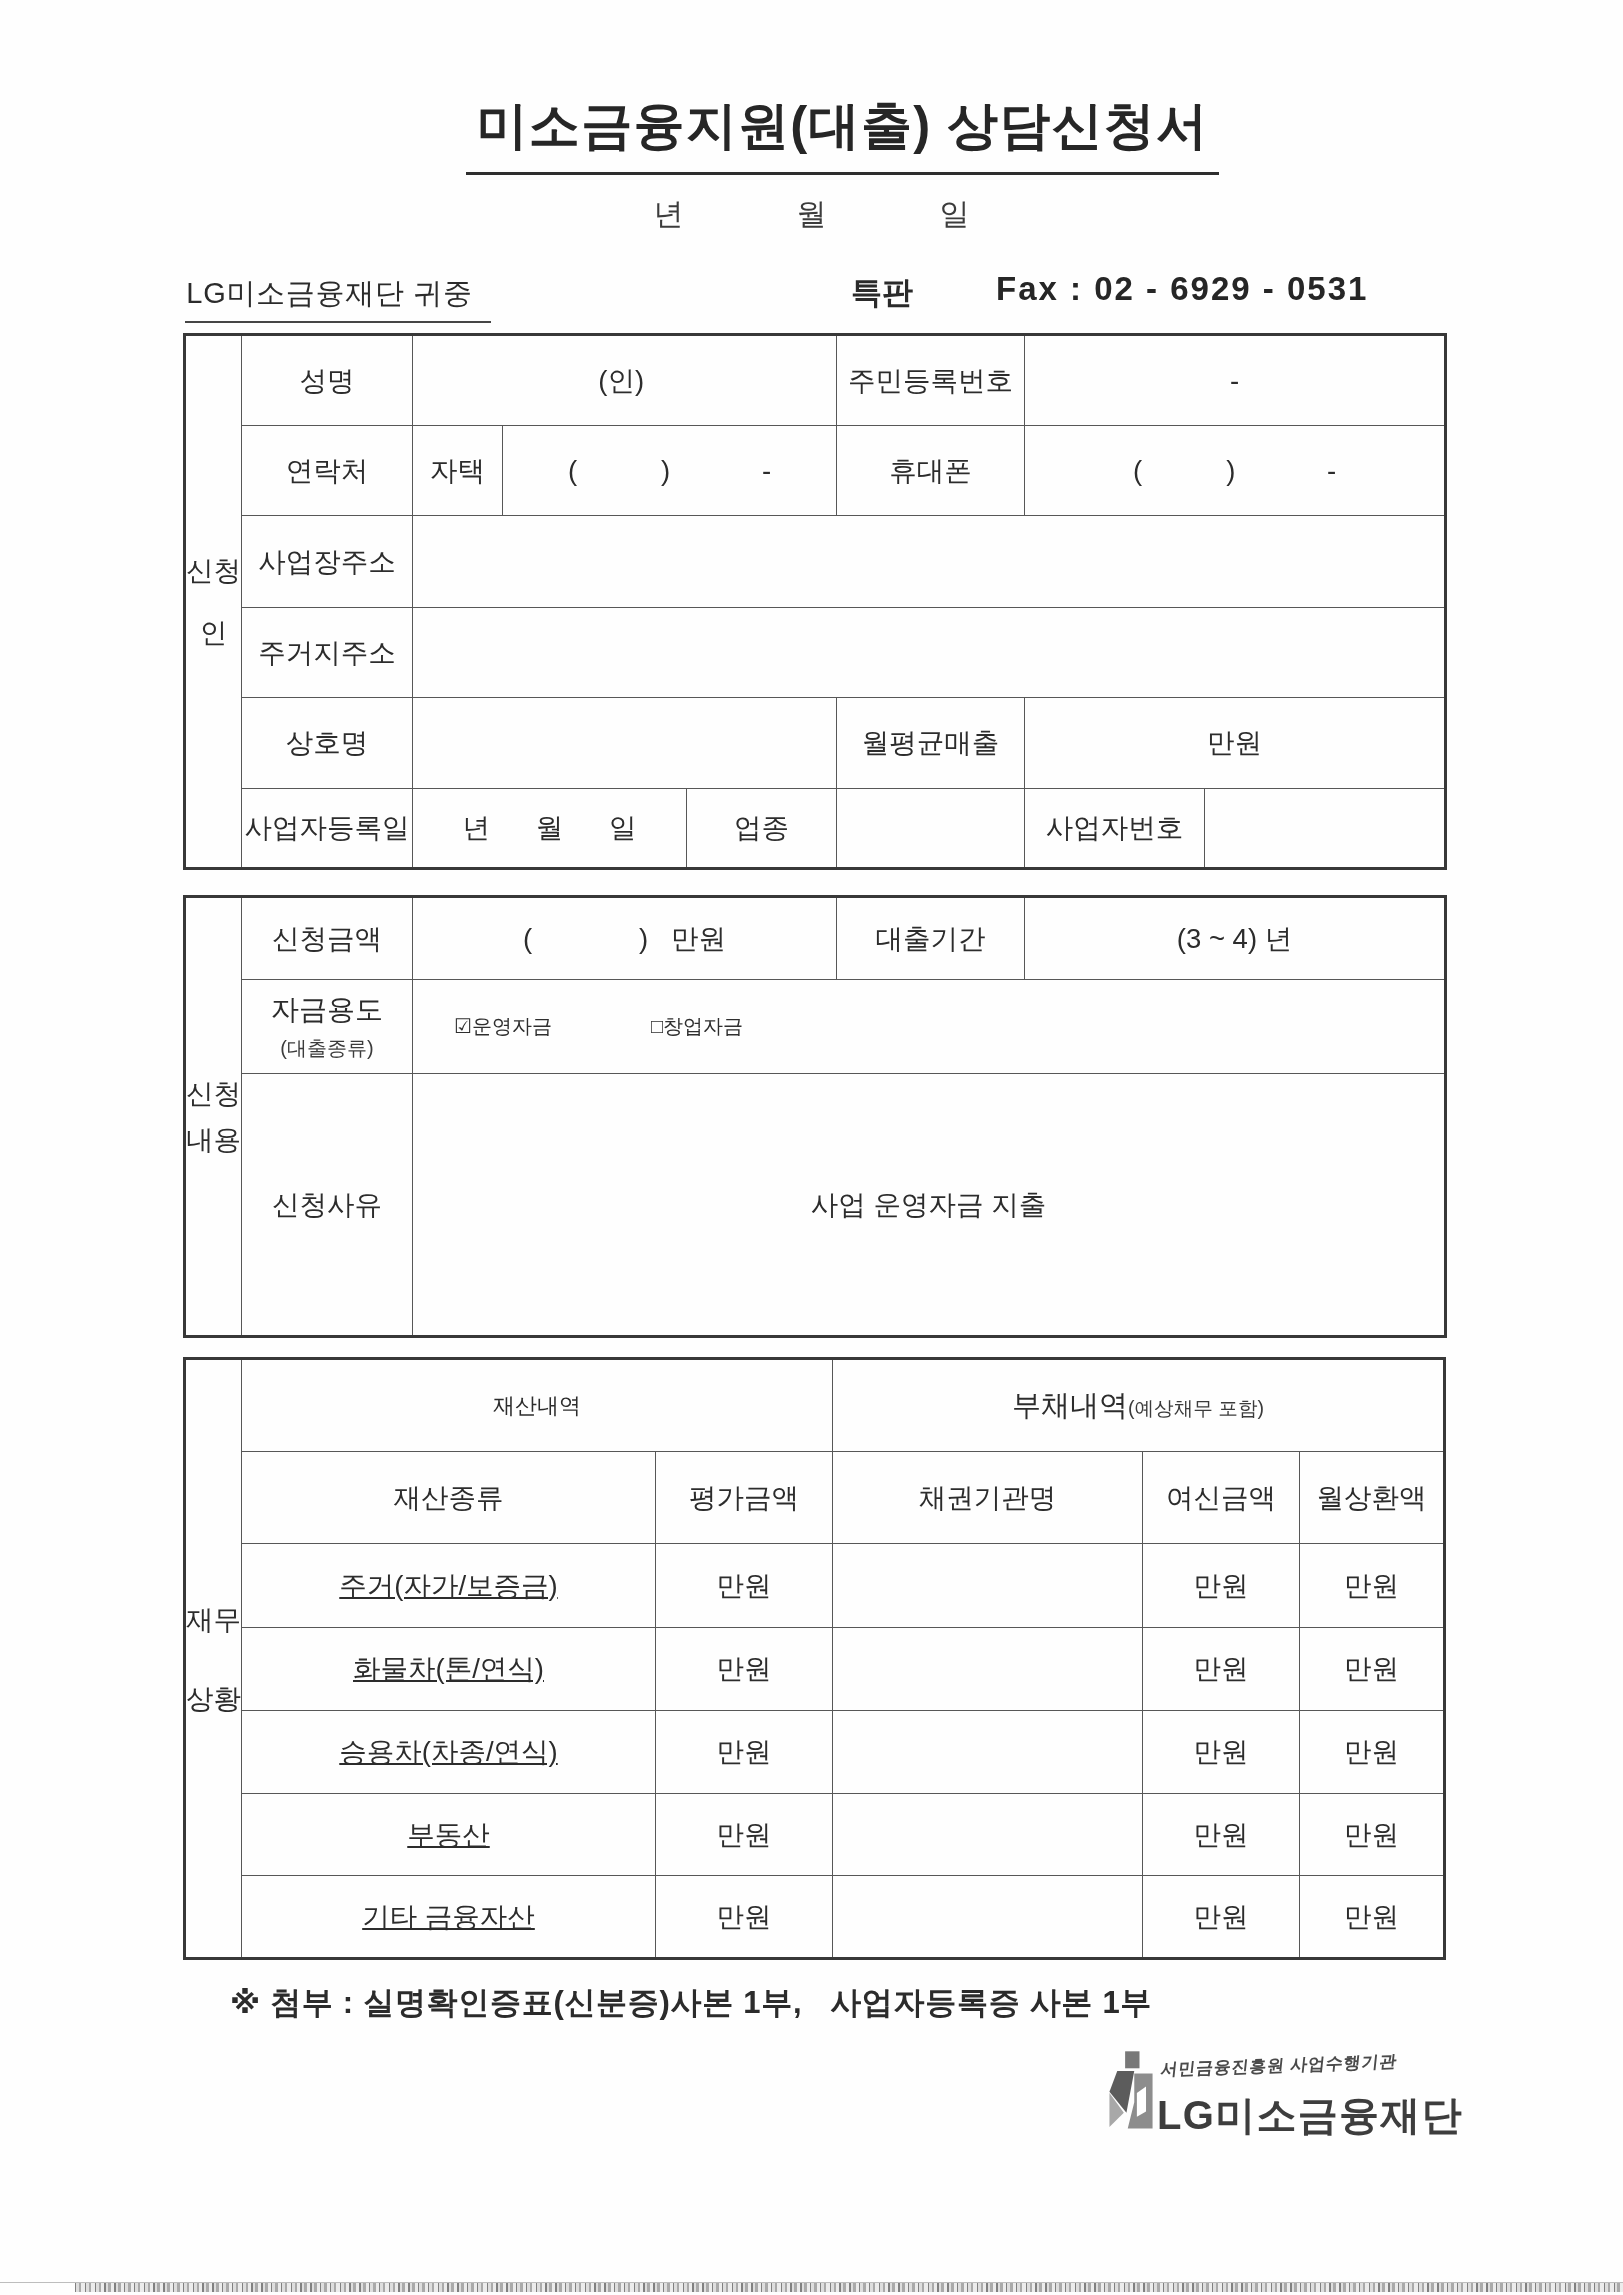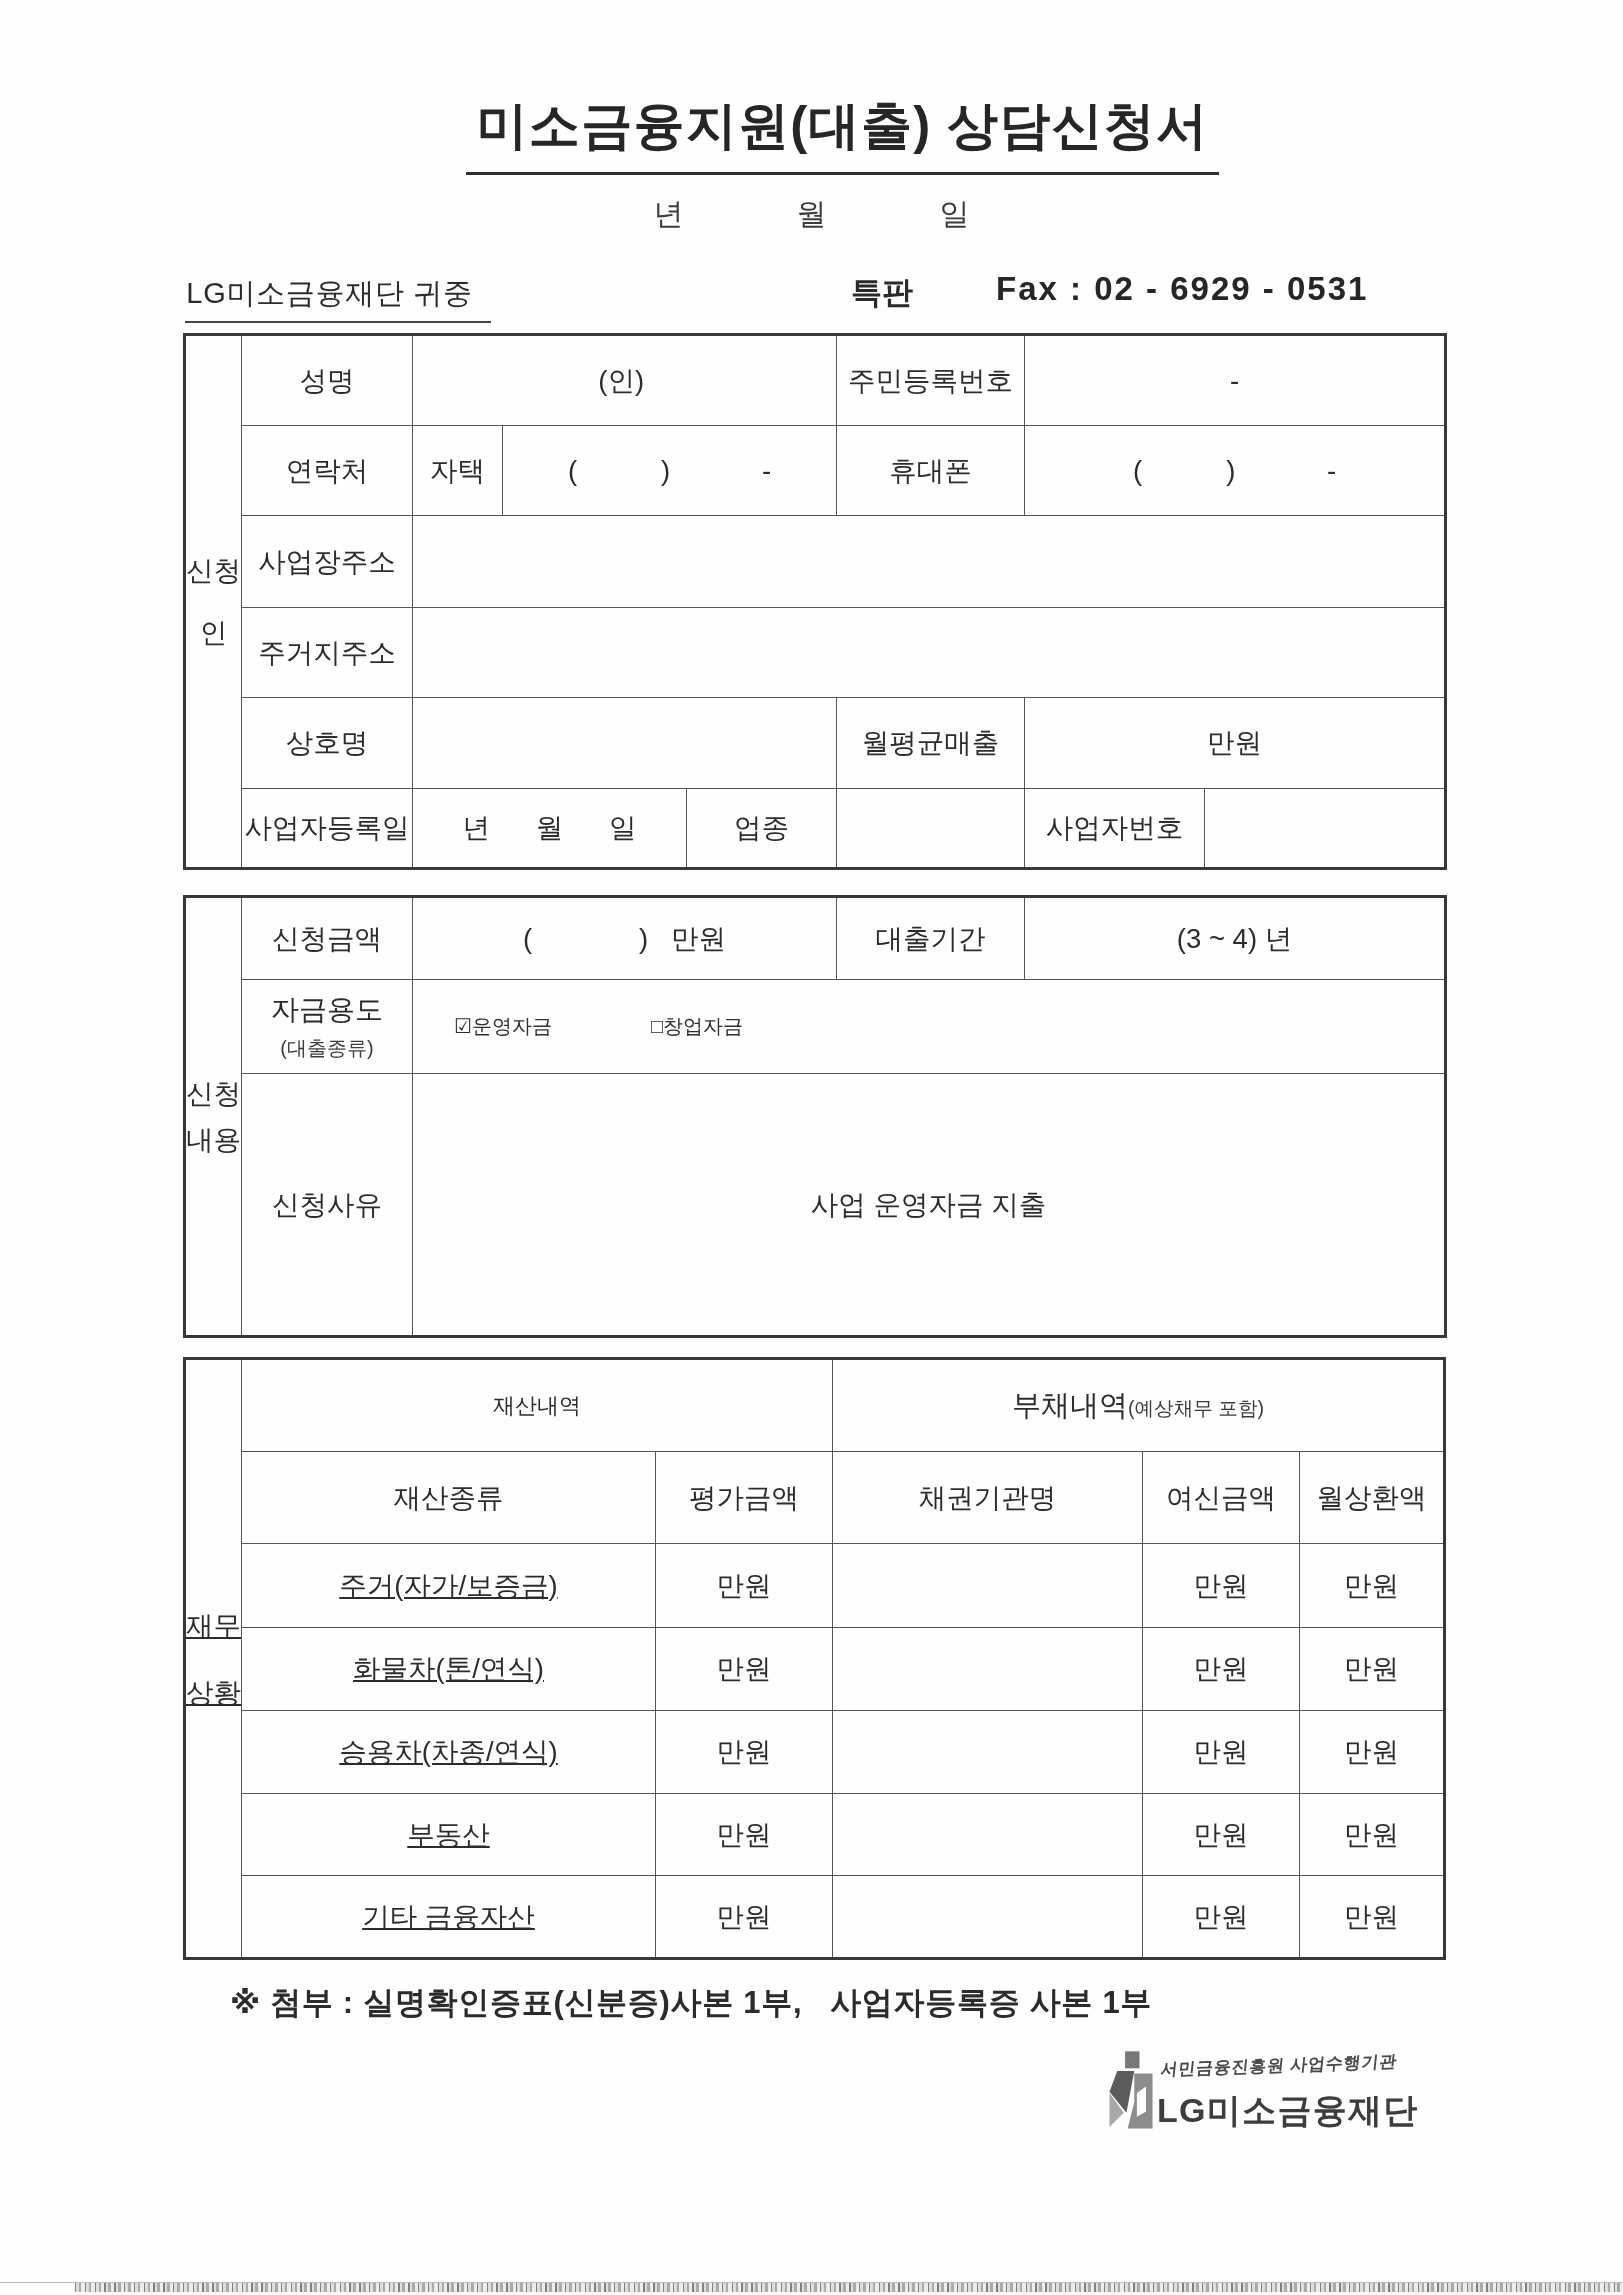--- a/index.html
+++ b/index.html
@@ -44,21 +44,21 @@
   #applicant-table{left:183px;top:333px;width:1261px;}
   #request-table{left:183px;top:895px;width:1261px;}
   #financial-table{left:183px;top:1357px;width:1261px;}
 
   td.vlabel{
     word-break:break-all;line-break:anywhere;
     padding:0 11px;font-size:29px;color:#2b2b2b;
   }
   .v95{line-height:62px;}
   .v70{line-height:46px;}
-  .v120{line-height:67px;text-decoration:underline;}
+  .v120{line-height:79px;}
 
   .pre{white-space:pre;}
   .left{text-align:left;}
   .right{text-align:right;}
   .pl52{padding-left:34px;}
   .pl12{padding-left:7.9px;}
   .pr44{padding-right:29px;}
   .pr16{padding-right:10.5px;}
   .pr20{padding-right:13px;}
   .pr12{padding-right:7.9px;}
@@ -81,21 +81,21 @@
   }
   .logo{position:absolute;left:1067px;top:2046px;width:353px;height:118px;}
   .logo svg{position:absolute;left:41px;top:3.9px;}
   .logo-org{
     position:absolute;left:94px;top:7.9px;
     font-size:17px;font-weight:bold;color:#4a4a4a;letter-spacing:0.7px;
     transform:skewX(-8deg) rotate(-2deg);white-space:nowrap;
   }
   .logo-name{
     position:absolute;left:90px;top:42px;
-    font-size:34px;font-weight:bold;color:#3d3d3d;letter-spacing:1.3px;white-space:nowrap;
+    font-size:40px;font-weight:bold;color:#3d3d3d;letter-spacing:1.3px;white-space:nowrap;
   }
 
   
   .scan-line{position:absolute;left:0;right:0;top:2282px;height:1.3px;background:#bdbdbd;}
   .scan-bar{
     position:absolute;left:75px;right:0;top:2283px;height:8.5px;
     background:repeating-linear-gradient(90deg,
       rgba(75,75,75,.70) 0 1.3px,
       rgba(150,150,150,.30) 1.3px 3.9px,
       rgba(100,100,100,.55) 3.9px 6.5px,

